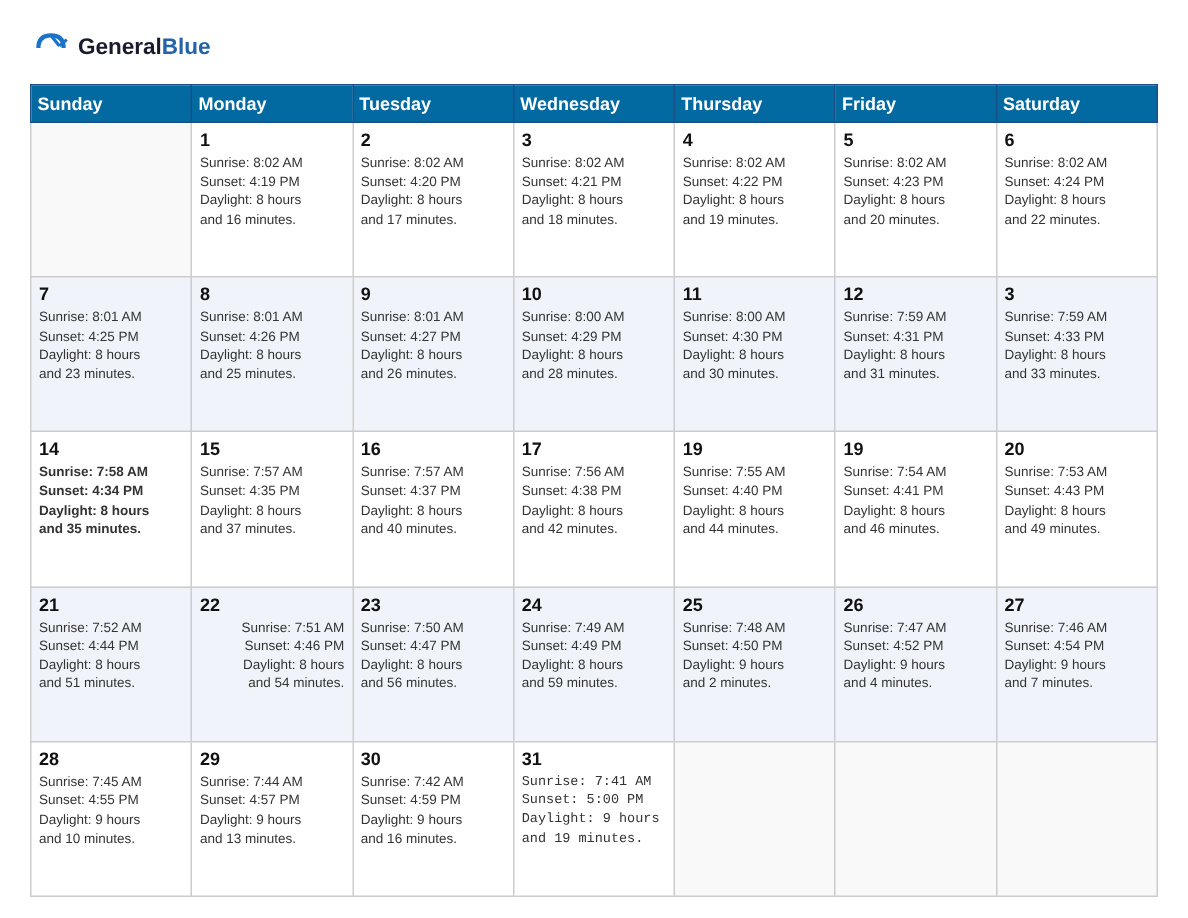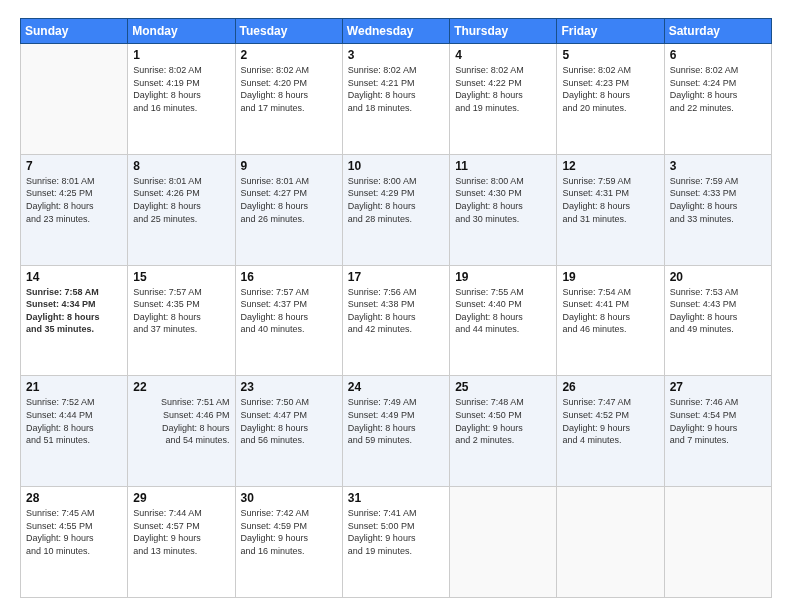--- a/index.html
+++ b/index.html
@@ -47,21 +47,21 @@
       color: #444;
     }
     .calendar {
       flex: 1;
       border: 1px solid #ccc;
       border-collapse: collapse;
       width: 100%;
       table-layout: fixed;
     }
     .calendar th {
-      background: #3b82f6;
+      background: #0369a1;
       color: #fff;
       font-size: 12px;
       font-weight: bold;
       padding: 5px 4px;
       text-align: left;
       border: 1px solid #1a4f8a;
     }
     .calendar td {
       border: 1px solid #ccc;
       vertical-align: top;
@@ -86,20 +86,37 @@
       background: #f9f9f9;
     }
     .row-alt {
       background: #f0f4fa;
     }
   </style>
 </head>
 <body>
 
 <div class="page">
+  <div class="header">
+    <div class="logo">
+      <svg class="logo-icon" viewBox="0 0 40 40" xmlns="http://www.w3.org/2000/svg">
+        <rect width="40" height="40" fill="white"></rect>
+        <path d="M8 20 Q8 8 20 8 Q32 8 32 20" fill="none" stroke="#1a73c8" stroke-width="4"></path>
+        <path d="M20 8 L28 18" fill="none" stroke="#1a73c8" stroke-width="3"></path>
+        <path d="M28 18 L35 12" fill="none" stroke="#1a73c8" stroke-width="3"></path>
+      </svg>
+      <div>
+        <div style="font-size:15px;font-weight:bold;color:#1a1a2e;line-height:1.15;">General<span style="color:#2563a8;">Blue</span></div>
+      </div>
+    </div>
+    <div class="title-block">
+      <div class="month-title"></div>
+      <div class="location"></div>
+    </div>
+  </div>
 
   <table class="calendar">
     <thead>
       <tr>
       <th>Sunday</th>
           <th>Monday</th>
           <th>Tuesday</th>
           <th>Wednesday</th>
           <th>Thursday</th>
           <th>Friday</th>
@@ -322,21 +339,21 @@
           </td>
           <td>
             <span class="day-num">30</span>
             <div class="cell-info" style="white-space: pre-line;">Sunrise: 7:42 AM
 Sunset: 4:59 PM
 Daylight: 9 hours
 and 16 minutes.</div>
           </td>
           <td>
             <span class="day-num">31</span>
-            <div class="cell-info" style="white-space: pre-line;">Sunrise: 7:41 AM
+            <div class="cell-info" style="white-space: pre-line; font-family: Liberation Mono, monospace;">Sunrise: 7:41 AM
 Sunset: 5:00 PM
 Daylight: 9 hours
 and 19 minutes.</div>
           </td>
           <td class="empty-cell"></td>
           <td class="empty-cell"></td>
           <td class="empty-cell"></td>
         </tr>
       </tbody>
   </table>

